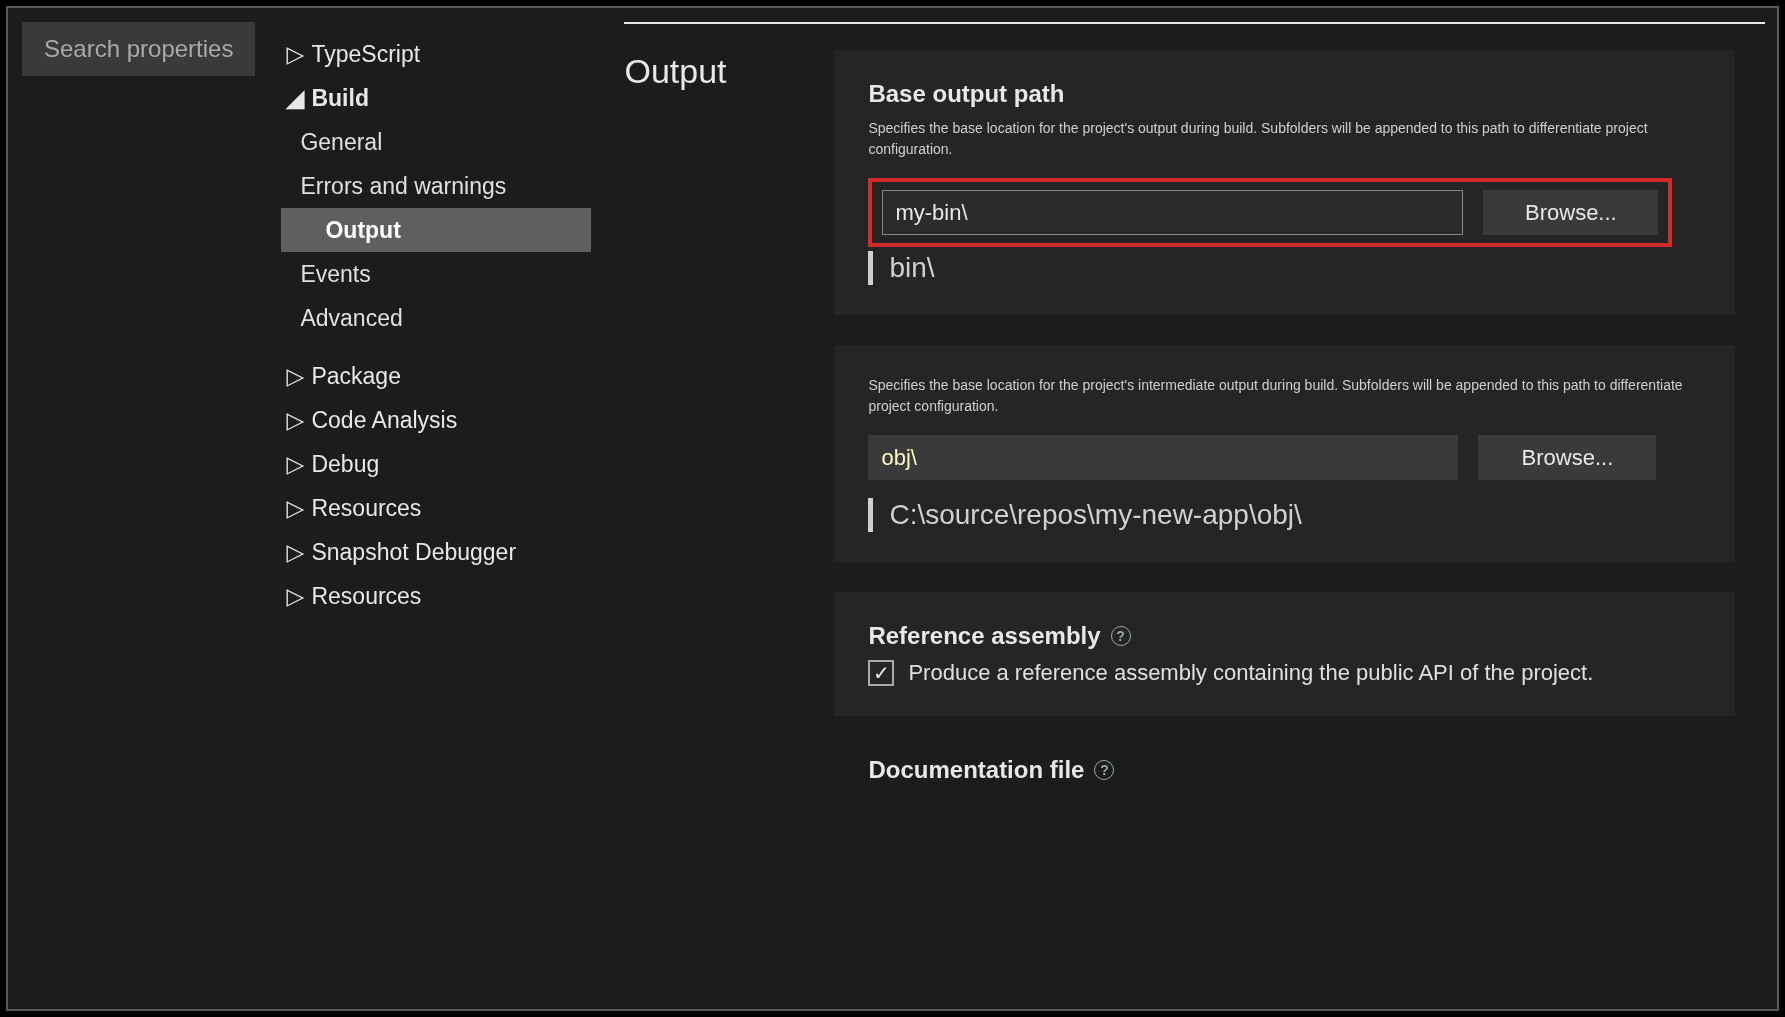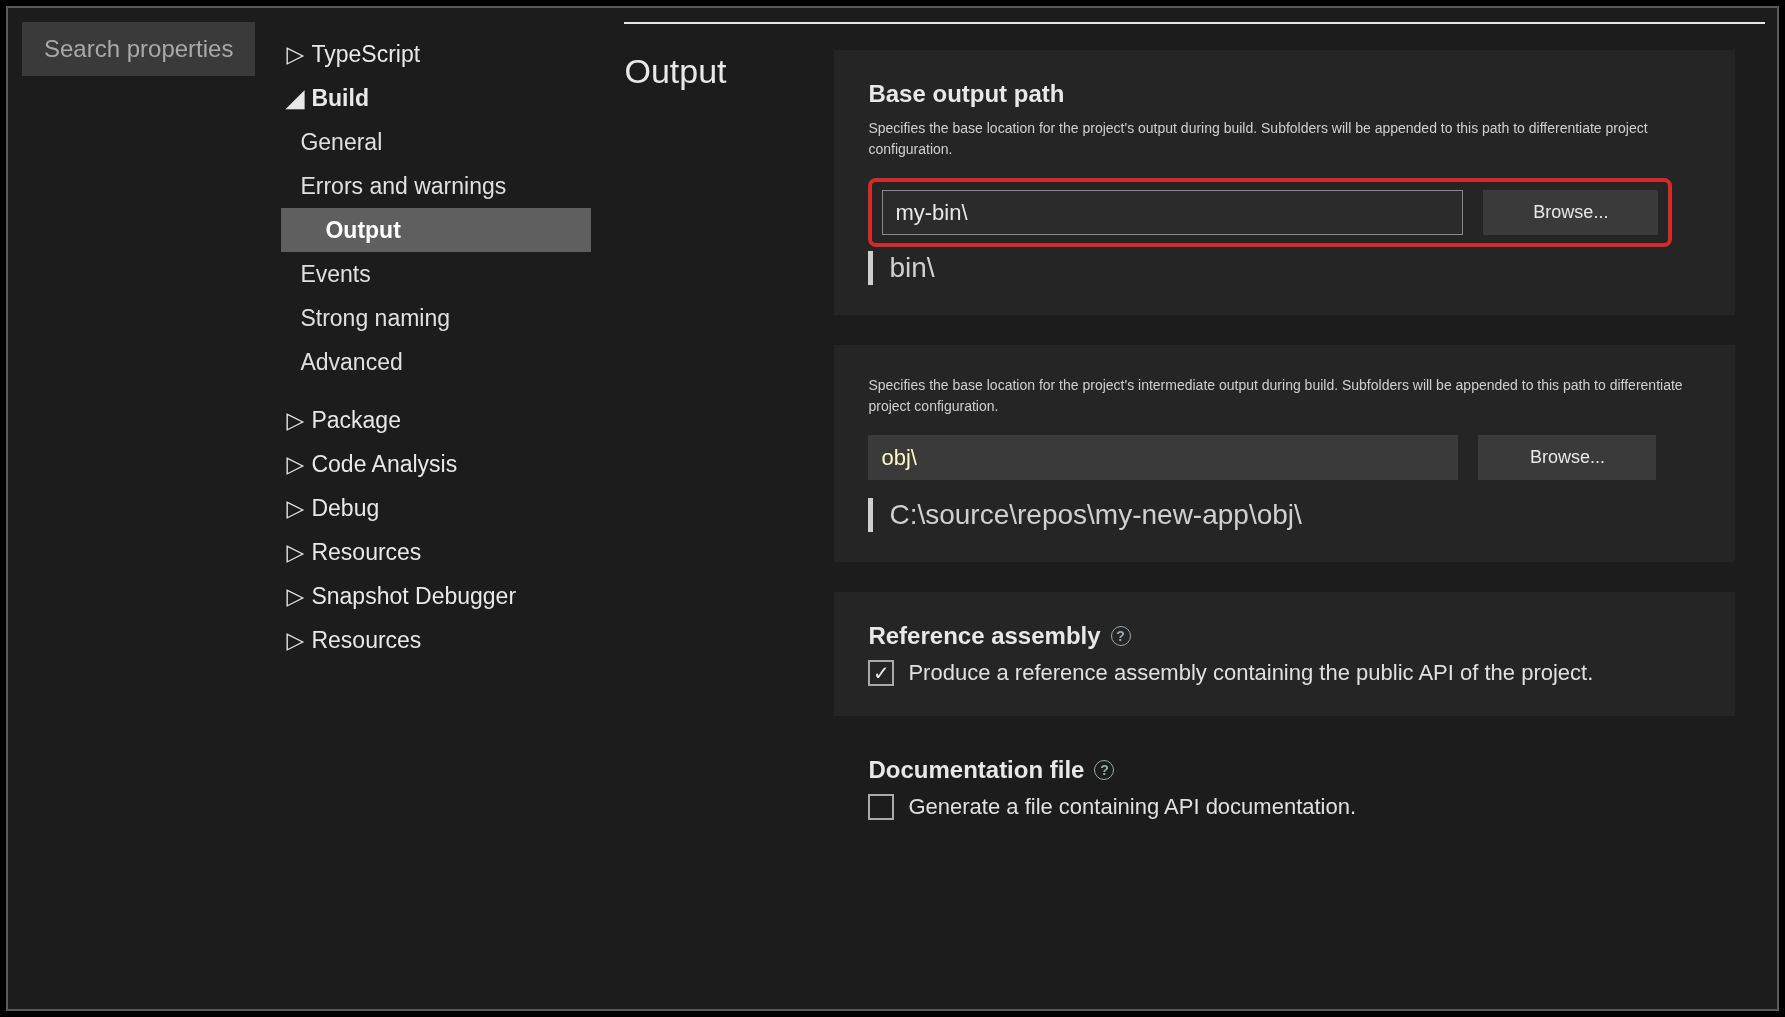--- a/index.html
+++ b/index.html
@@ -134,26 +134,26 @@
     border: 1px solid #3a3a3a;
     background: #3a3a3a;
     color: #fef9c3;
   }
   .browse-btn {
     width: 178px;
     height: 45px;
     background: #3a3a3a;
     border: none;
     color: #e8e8e8;
-    font-size: 18px;
+    font-size: 22px;
     cursor: pointer;
   }
   .highlight-box {
     border: 4px solid #d22b2b;
-    border-radius: 8px;
+    border-radius: 0;
     padding: 8px 10px;
     display: flex;
     align-items: center;
     gap: 20px;
     width: 804px;
   }
   .default-row {
     display: flex;
     align-items: center;
     gap: 16px;
@@ -229,23 +229,20 @@
       <div class="nav-sub">
         <span>Errors and warnings</span>
       </div>
       <div class="nav-sub selected">
         <span>Output</span>
       </div>
       <div class="nav-sub">
         <span>Events</span>
       </div>
       <div class="nav-sub">
-        <span>Strong naming</span>
-      </div>
-      <div class="nav-sub">
         <span>Advanced</span>
       </div>
 
       <div style="height:14px"></div>
 
       <div class="nav-item">
         <span class="arrow">▷</span>
         <span class="label">Package</span>
       </div>
       <div class="nav-item">
@@ -317,22 +314,18 @@
             <span class="checkbox">✓</span>
             <span>Produce a reference assembly containing the public API of the project.</span>
           </div>
         </div>
 
         <div class="plain-section">
           <div class="sec-title">
             <span>Documentation file</span>
             <span class="help-icon">?</span>
           </div>
-          <div class="checkbox-row">
-            <span class="checkbox"></span>
-            <span>Generate a file containing API documentation.</span>
-          </div>
         </div>
 
       </div>
     </div>
   </div>
 </div>
 
 </body></html>

